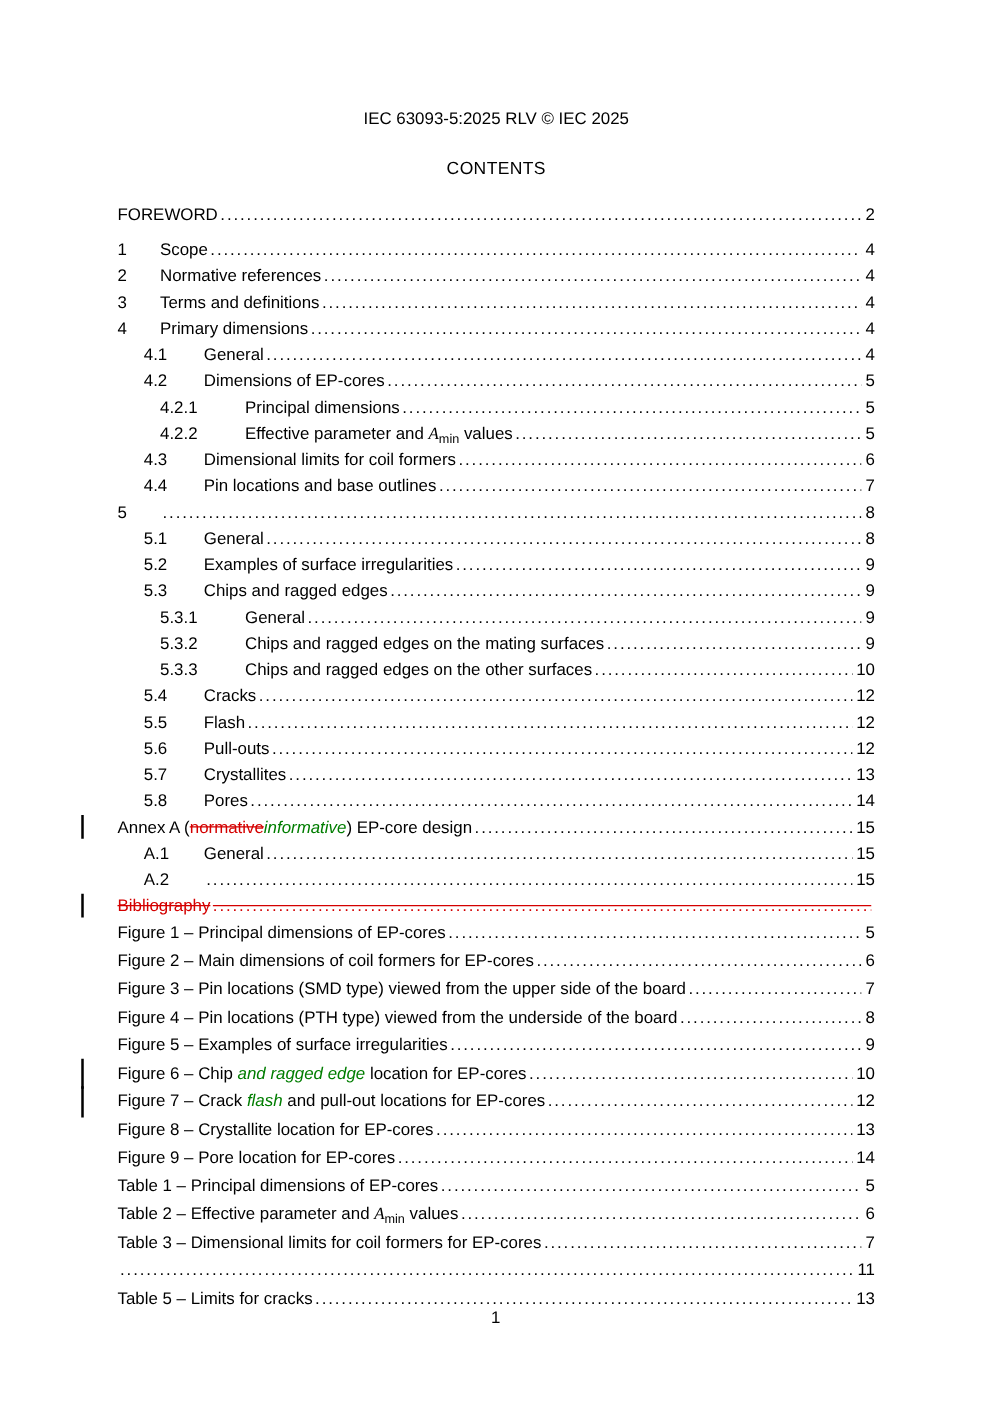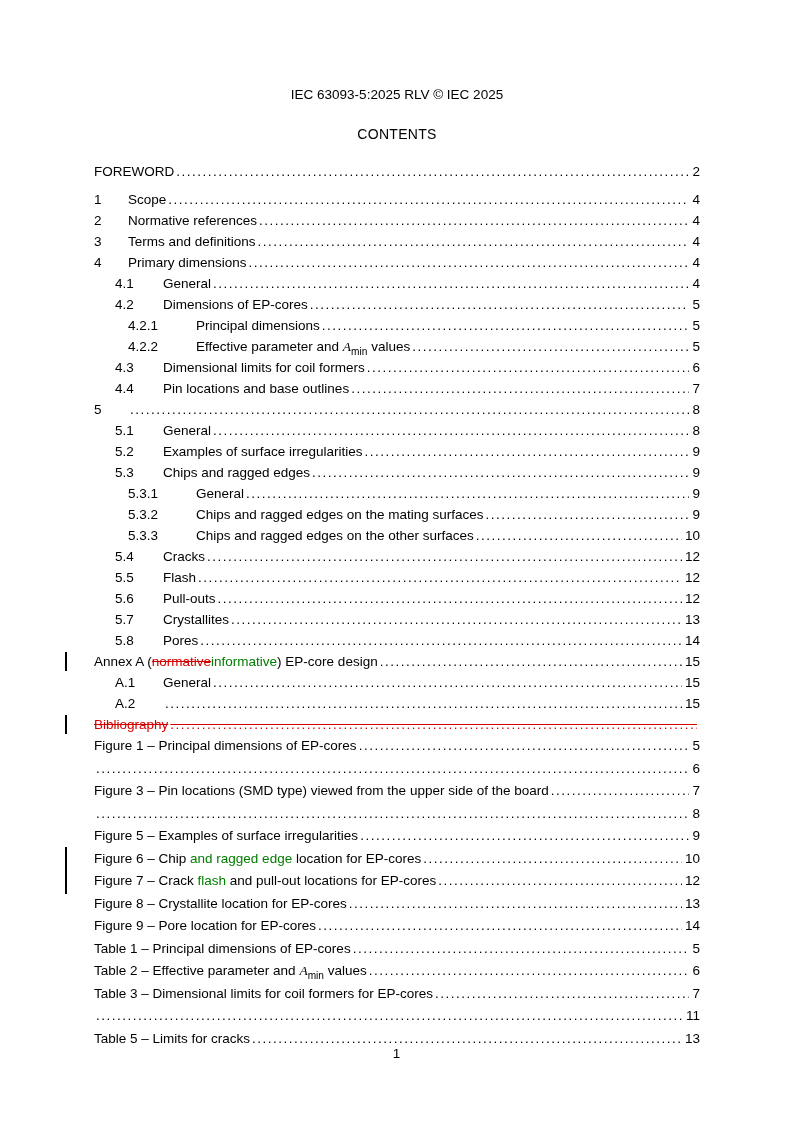--- a/index.html
+++ b/index.html
@@ -33,21 +33,21 @@
     content: "..........................................................................................................................................................................................";
     letter-spacing: 1.5px;
     padding-left: 2px;
   }
   .pg { flex: 0 0 auto; padding-left: 3px; }
 
   .list-block { }
   .list-block .row { line-height: 22.5px; }
 
   .del { color: var(--deleted-red, #d40000); text-decoration: line-through; }
-  .ins { color: var(--inserted-green, #007d00); }
+  .ins { color: var(--inserted-green, #007d00); font-style: italic; }
   .struck .lbl, .struck .leader { color: var(--deleted-red, #d40000); text-decoration: line-through; }
 
   .changebar::before {
     content: "";
     position: absolute;
     left: -29px;
     top: 1px;
     bottom: 1px;
     width: 1.5px;
     background: #000;
@@ -257,31 +257,33 @@
 
   <div class="list-block">
 
     <div class="row">
       <span class="lbl">Figure 1 – Principal dimensions of EP-cores</span>
       <span class="leader"></span>
       <span class="pg">5</span>
     </div>
 
     <div class="row">
+      <span class="lbl">Figure 2 – Main dimensions of coil formers for EP-cores</span>
       <span class="leader"></span>
       <span class="pg">6</span>
     </div>
 
     <div class="row">
       <span class="lbl">Figure 3 – Pin locations (SMD type) viewed from the upper side of the board</span>
       <span class="leader"></span>
       <span class="pg">7</span>
     </div>
 
     <div class="row">
+      <span class="lbl">Figure 4 – Pin locations (PTH type) viewed from the underside of the board</span>
       <span class="leader"></span>
       <span class="pg">8</span>
     </div>
 
     <div class="row">
       <span class="lbl">Figure 5 – Examples of surface irregularities</span>
       <span class="leader"></span>
       <span class="pg">9</span>
     </div>
 

